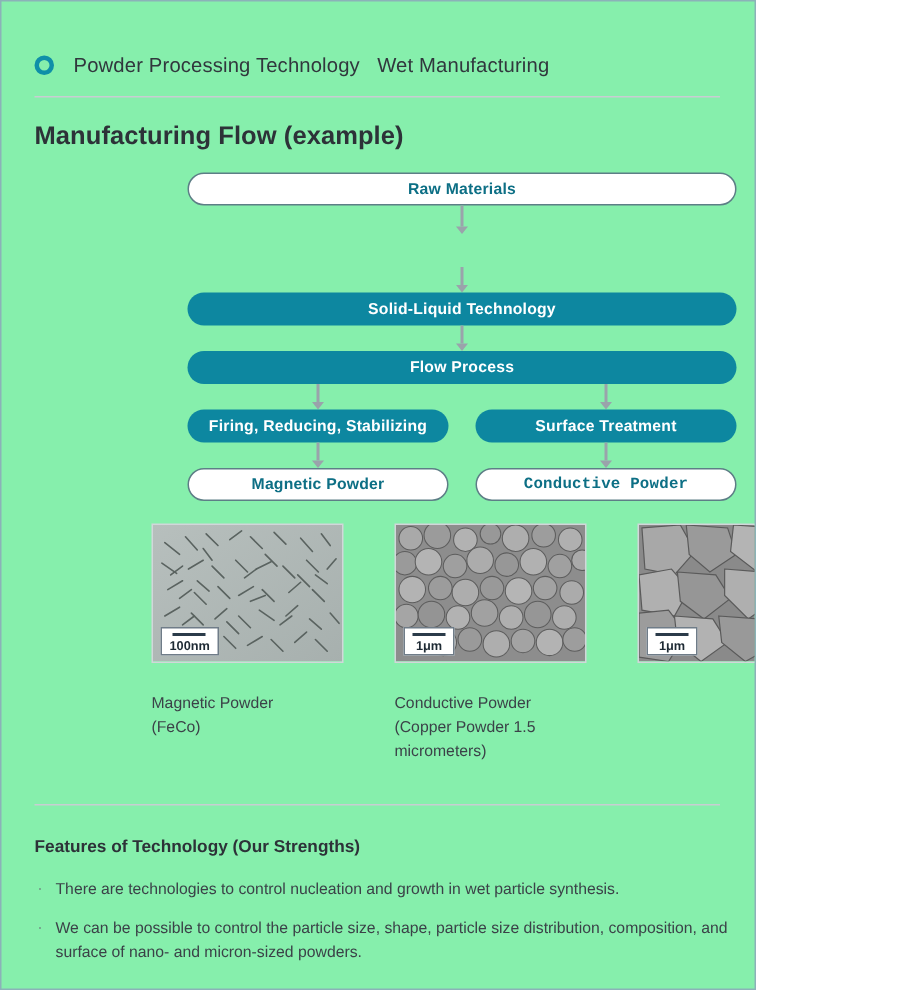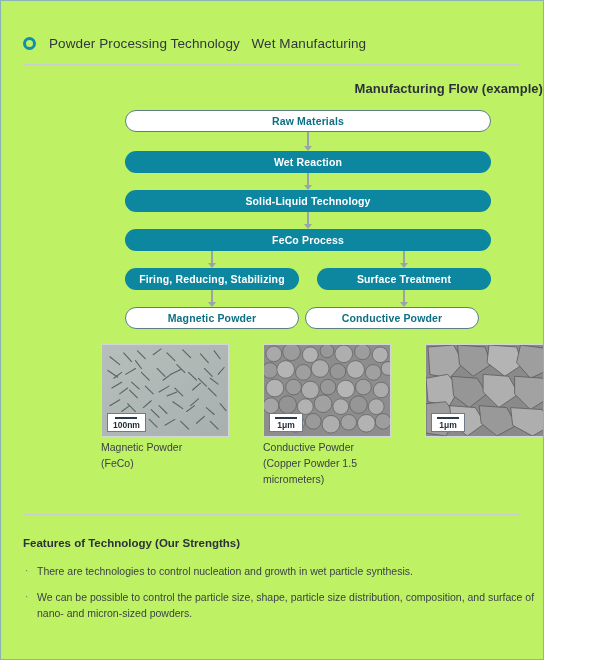--- a/index.html
+++ b/index.html
@@ -6,23 +6,23 @@
 
   html, body {
     width: 616px;
     height: 660px;
     background: #ffffff;
     font-family: "Liberation Sans", sans-serif;
   }
 
   .page {
     position: relative;
-    width: 544px;
+    width: 504px;
     height: 660px;
-    background: #bef264;
+    background: #86efac;
     border: 1px solid #8bb2b8;
     overflow: hidden;
   }
 
   
   .header {
     display: flex;
     align-items: center;
     padding: 26px 0 0 22px;
     height: 58px;
@@ -43,26 +43,25 @@
   }
 
   .divider {
     height: 1px;
     background: #c8cdd2;
     margin: 5px 23px 0 22px;
   }
 
   
   .section-title {
-    font-size: 13px;
+    font-size: 17px;
     font-weight: bold;
     color: #2d3238;
     padding: 16px 0 0 22px;
     letter-spacing: .05px;
-    text-align: right;
   }
 
   
   .flow {
     position: relative;
     margin-top: 14px;
     height: 228px;
   }
 
   .node {
@@ -86,21 +85,21 @@
     color: #0d6f85;
   }
 
   .n-raw      { left: 124px; width: 366px; top: 0px; }
   .n-wet      { left: 124px; width: 366px; top: 41px; }
   .n-solid    { left: 124px; width: 366px; top: 80px; }
   .n-dried    { left: 124px; width: 366px; top: 119px; }
   .n-firing   { left: 124px; width: 174px; top: 158px; }
   .n-surface  { left: 316px; width: 174px; top: 158px; }
   .n-magnetic { left: 124px; width: 174px; top: 197px; }
-  .n-conduct  { left: 304px; width: 174px; top: 197px; }
+  .n-conduct  { left: 316px; width: 174px; top: 197px; font-family: Liberation Mono, monospace; }
 
   
   .arrow {
     position: absolute;
     width: 9px;
     display: flex;
     flex-direction: column;
     align-items: center;
   }
   .arrow .shaft {
@@ -158,21 +157,21 @@
     margin: 1px auto 2px auto;
   }
   .scalebar .txt {
     font-size: 8.5px;
     font-weight: bold;
     color: #1e2a34;
     white-space: nowrap;
   }
 
   .caption {
-    margin-top: 3px;
+    margin-top: 20px;
     font-size: 10.5px;
     line-height: 1.5;
     color: #3b4248;
   }
 
   .divider2 {
     height: 1px;
     background: #c8cdd2;
     margin: 27px 23px 0 22px;
   }
@@ -218,35 +217,34 @@
 
   <div class="flow">
 
     <div class="node outlined n-raw">Raw Materials</div>
 
     <div class="arrow a-1">
       <span class="shaft"></span>
         <span class="head"></span>
     </div>
 
-    <div class="node filled n-wet">Wet Reaction</div>
 
     <div class="arrow a-2">
       <span class="shaft"></span>
         <span class="head"></span>
     </div>
 
     <div class="node filled n-solid">Solid-Liquid Technology</div>
 
     <div class="arrow a-3">
       <span class="shaft"></span>
         <span class="head"></span>
     </div>
 
-    <div class="node filled n-dried">FeCo Process</div>
+    <div class="node filled n-dried">Flow Process</div>
 
     <div class="arrow a-4">
       <span class="shaft"></span>
         <span class="head"></span>
     </div>
     <div class="arrow a-5">
       <span class="shaft"></span>
         <span class="head"></span>
     </div>
 

